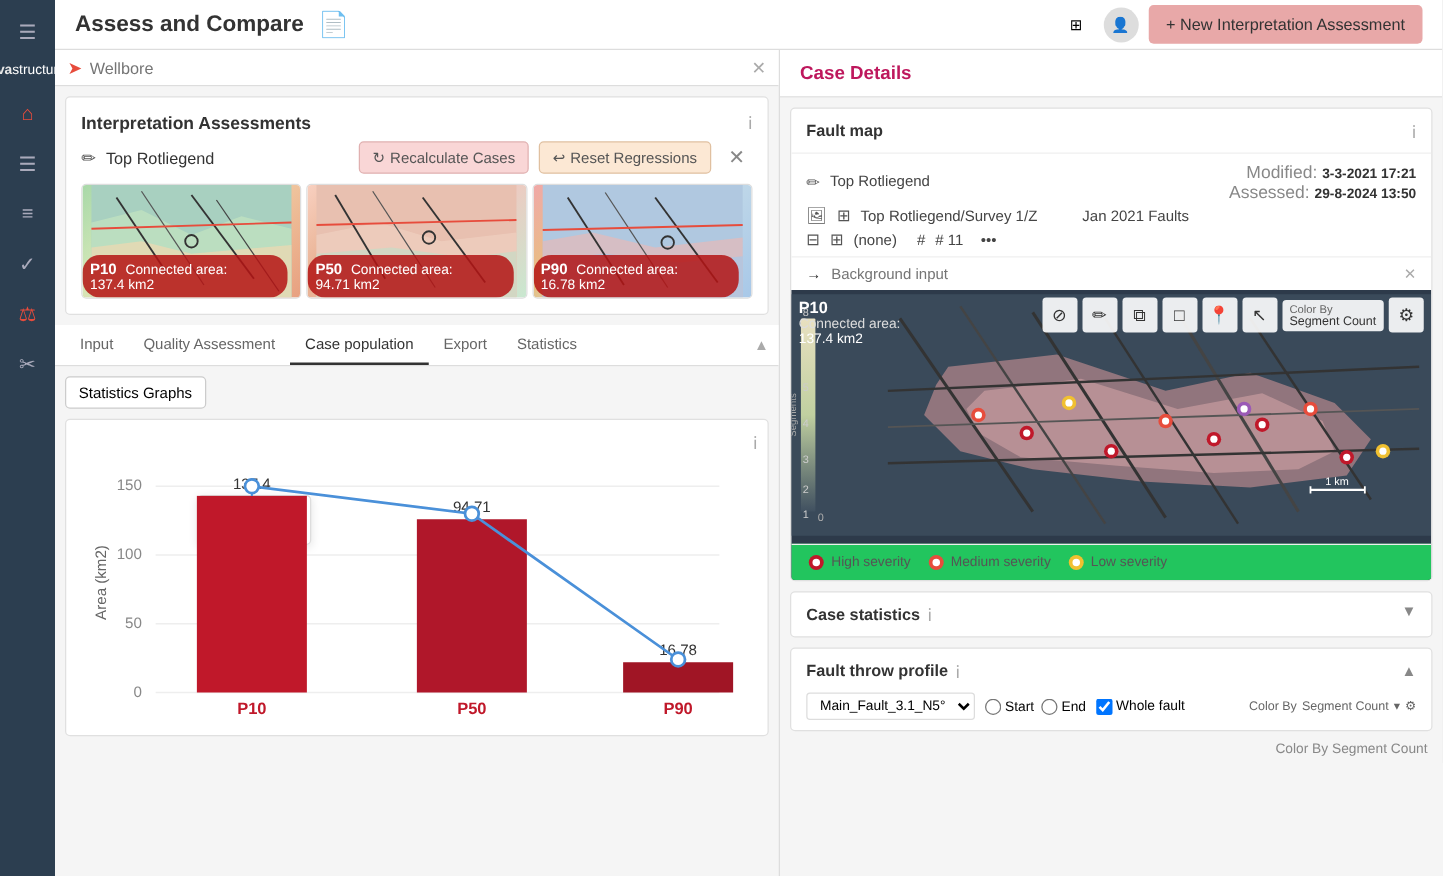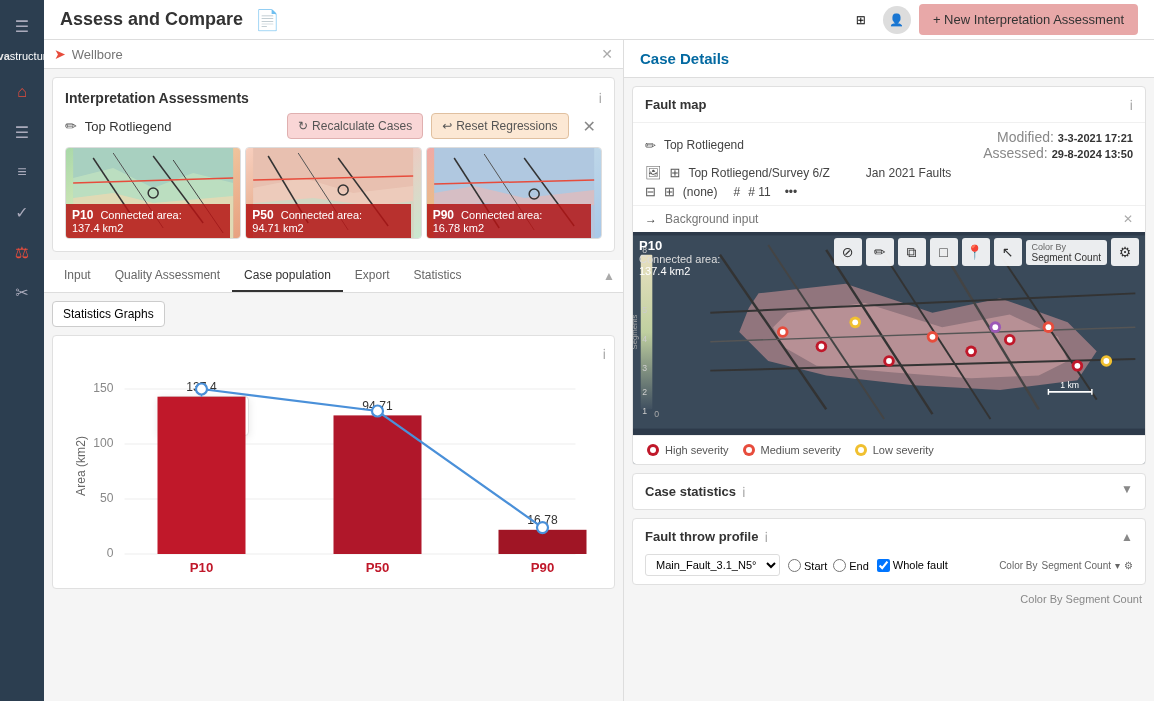--- a/index.html
+++ b/index.html
@@ -173,20 +173,21 @@
     .case-thumb-img.p90 { background: linear-gradient(135deg, #f0a8a8 0%, #e8c080 30%, #c0d8e8 60%, #a8c8e8 100%); }
     .case-thumb-label {
       position: absolute;
       bottom: 0;
       left: 0;
       right: 10px;
       background: rgba(180,20,20,0.85);
       color: #fff;
       padding: 4px 6px;
       font-size: 11px;
+      border-radius: 14px;
     }
     .case-thumb-p { font-weight: 700; font-size: 12px; display: inline-block; margin-right: 4px; }
 
     
     .tabs-row {
       display: flex;
       border-bottom: 1px solid #ddd;
       background: #fff;
       padding: 0 8px;
       flex-shrink: 0;
@@ -268,21 +269,21 @@
       background: #f5f5f5;
       overflow: hidden;
     }
 
     .case-details-header {
       background: #fff;
       padding: 10px 16px;
       border-bottom: 1px solid #ddd;
       font-size: 15px;
       font-weight: 600;
-      color: #0369a1;
+      color: #be185d;
       flex-shrink: 0;
     }
 
     .right-panel-content {
       flex: 1;
       overflow-y: auto;
       padding: 8px;
       display: flex;
       flex-direction: column;
       gap: 8px;
@@ -383,21 +384,21 @@
       z-index: 10;
       color: #fff;
       font-size: 11px;
     }
 
     .map-legend {
       display: flex;
       align-items: center;
       gap: 12px;
       padding: 6px 12px;
-      background: #ffffff;
+      background: #22c55e;
       border-top: 1px solid #eee;
     }
     .legend-item { display: flex; align-items: center; gap: 4px; font-size: 11px; color: #555; }
 
     
     .case-stats-card {
       background: #fff;
       border: 1px solid #e0e0e0;
       border-radius: 4px;
     }
@@ -649,21 +650,21 @@
               <span class="meta-icon">✏</span>
               <span>Top Rotliegend</span>
               <div class="meta-right">
                 <div><span class="meta-label">Modified: </span><strong>3-3-2021 17:21</strong></div>
                 <div><span class="meta-label">Assessed: </span><strong>29-8-2024 13:50</strong></div>
               </div>
             </div>
             <div class="meta-row">
               <span class="meta-icon">🖼</span>
               <span class="meta-icon">⊞</span>
-              <span>Top Rotliegend/Survey 6/Z</span>
+              <span>Top Rotliegend/Survey 1/Z</span>
               <span style="margin-left:28px;">Jan 2021 Faults</span>
             </div>
             <div class="meta-row">
               <span class="meta-icon">⊟</span>
               <span class="meta-icon">⊞</span>
               <span>(none)</span>
               <span style="margin-left:8px;">#</span>
               <span># 11</span>
               <span style="margin-left:6px;cursor:pointer;">•••</span>
             </div>

